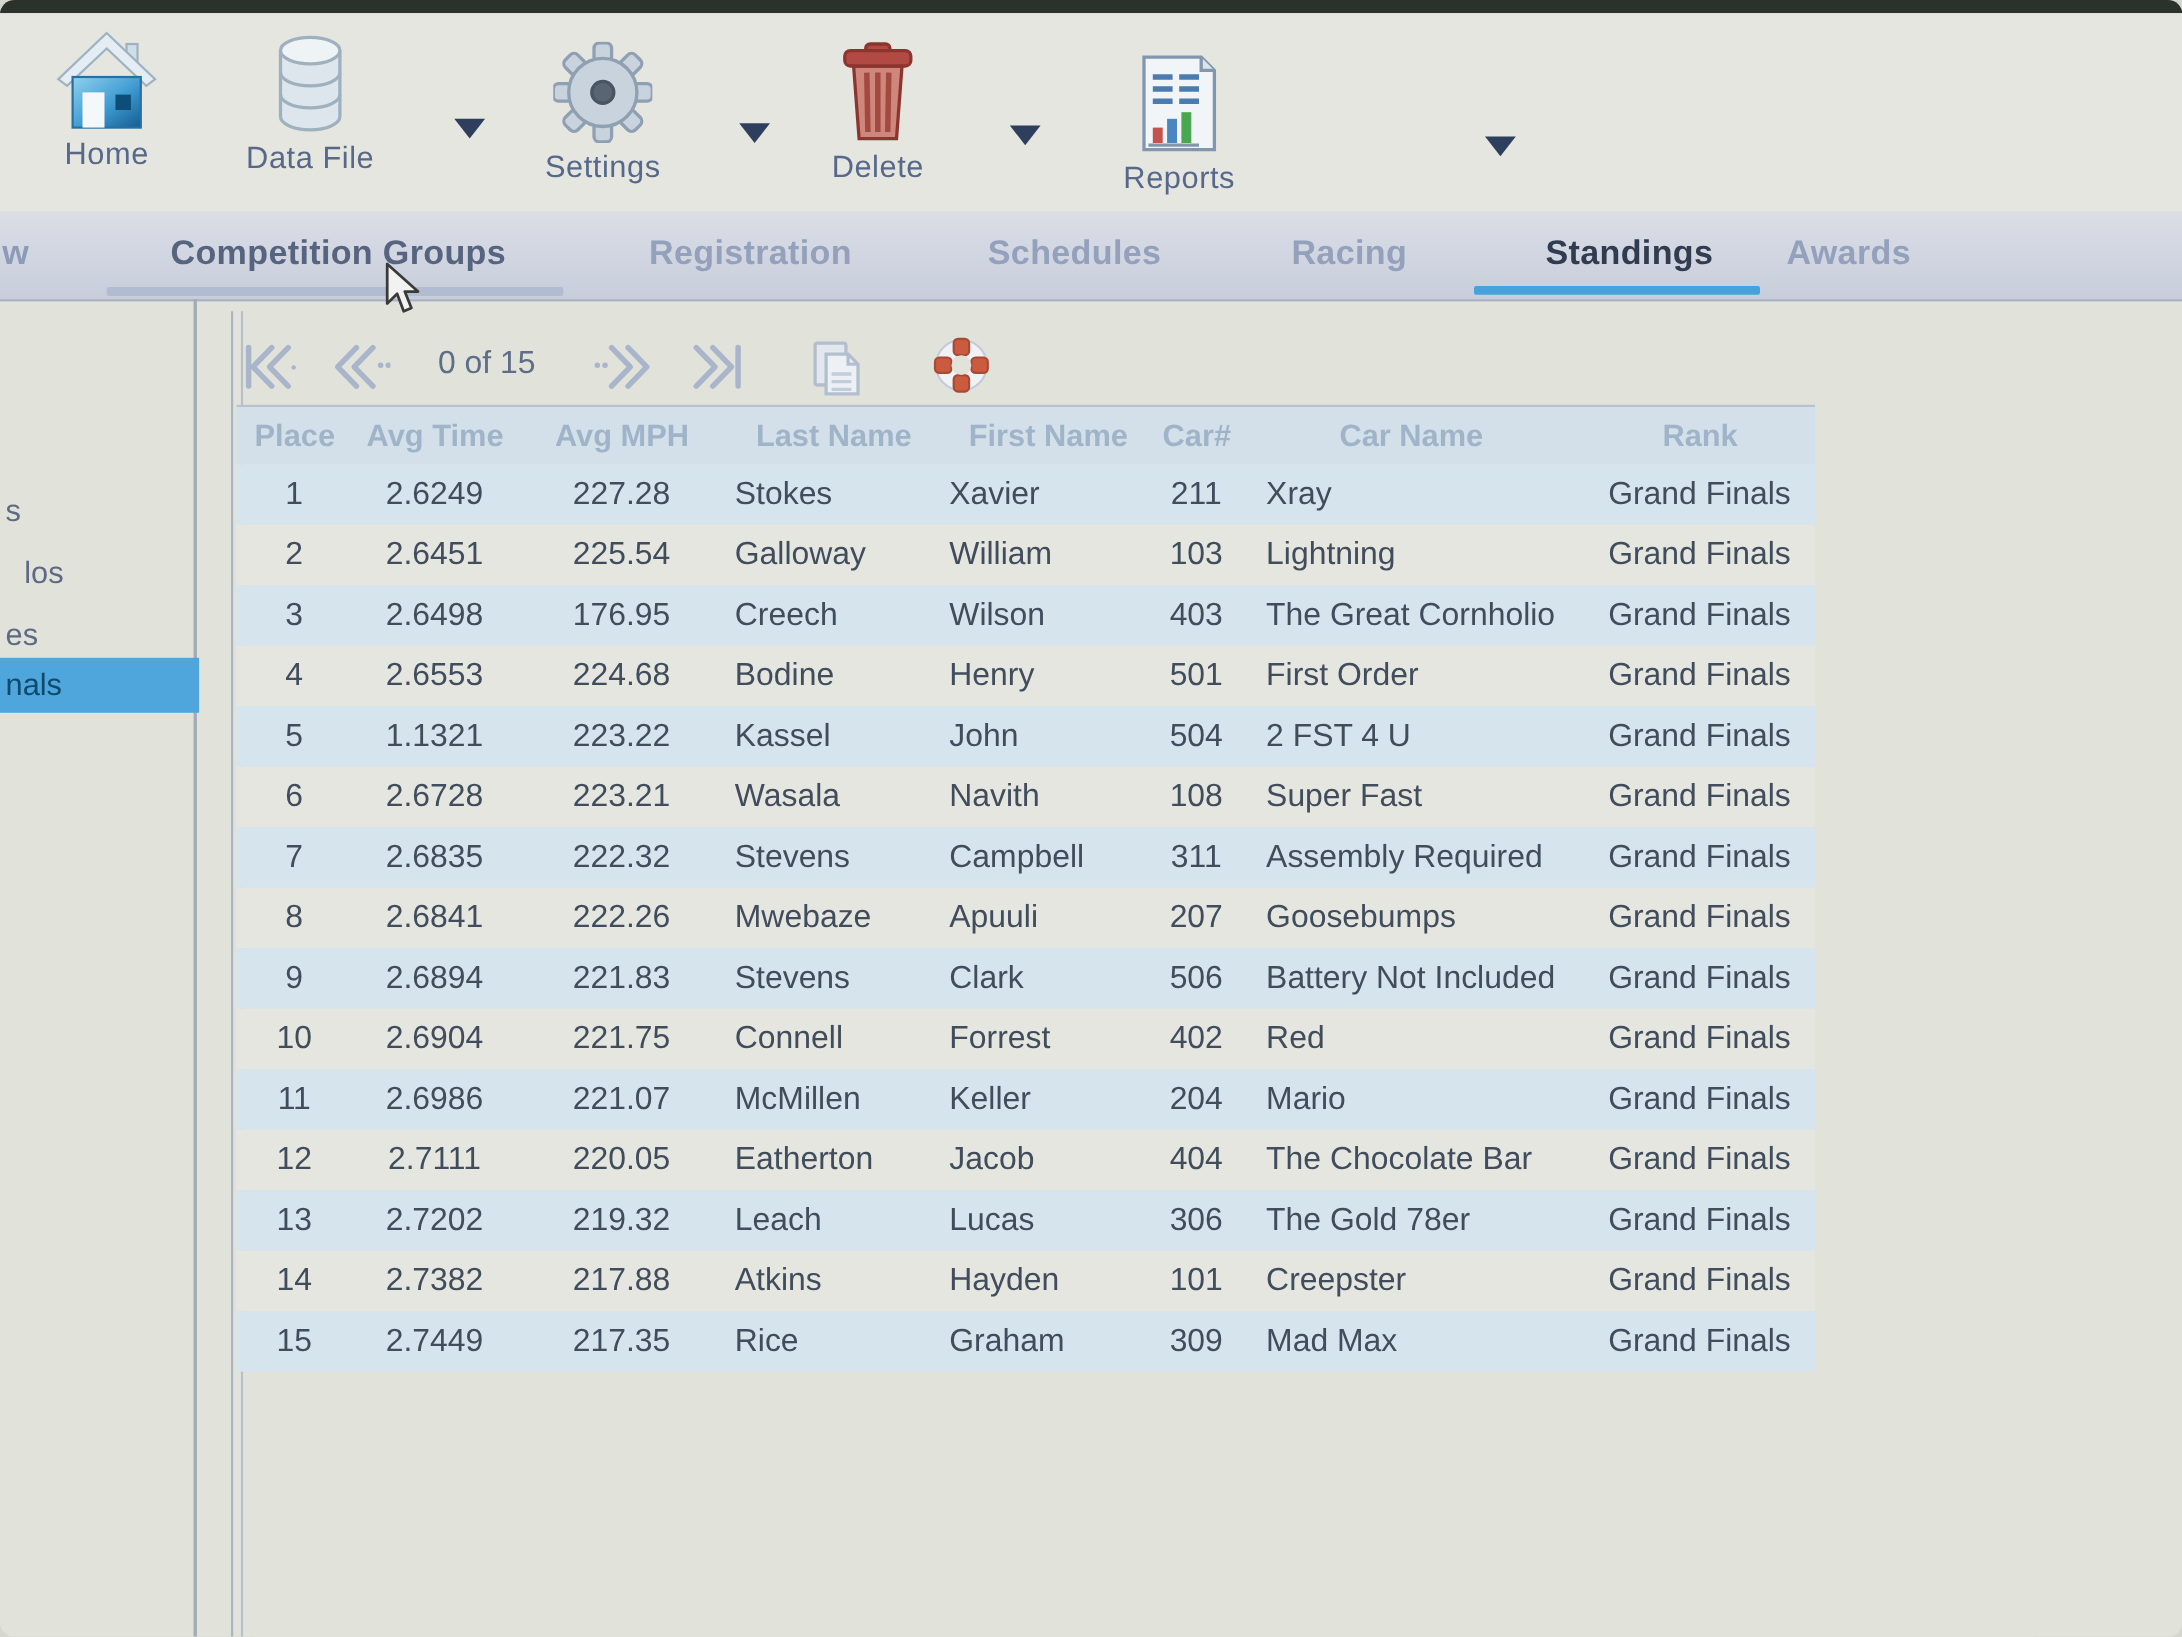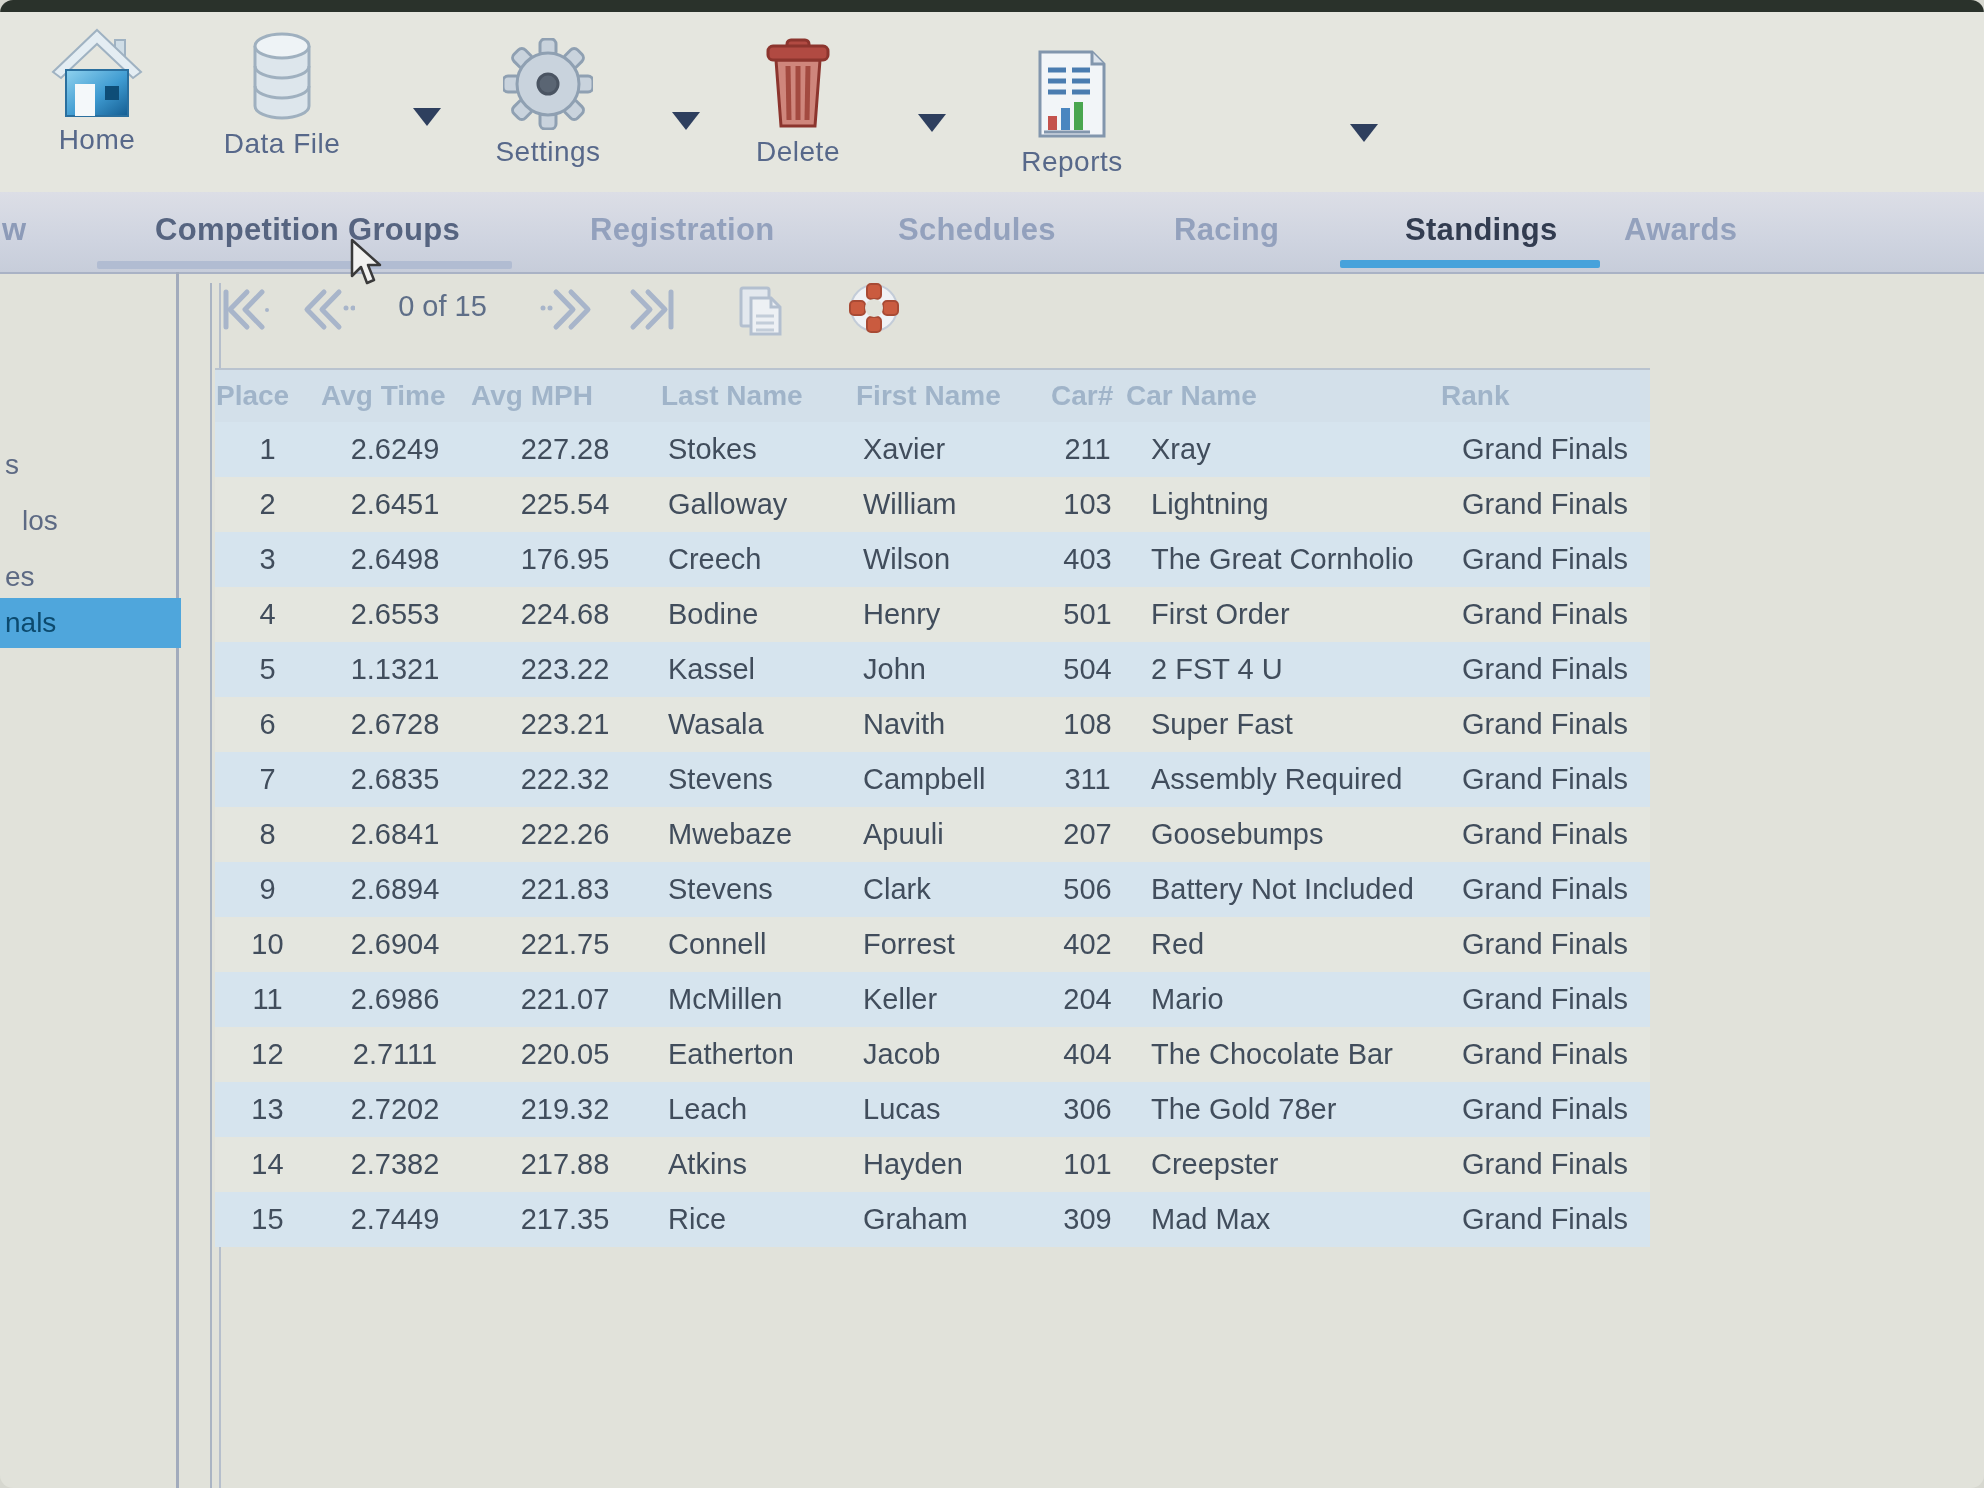--- a/index.html
+++ b/index.html
@@ -31,36 +31,36 @@
   .tab-underline.selected{left:1340px;top:68px;width:260px;background:#47a2db;}
   
   .sidebar-divider{position:absolute;left:176px;top:272px;bottom:0;width:3px;background:#a2abbc;}
   .table-edge{position:absolute;left:210px;top:283px;bottom:0;width:7px;
     border-left:2px solid #aab4c3;border-right:2px solid #b6bfcc;}
   
   .sb-item{position:absolute;left:0;width:174px;height:50px;line-height:50px;
     padding-left:5px;font-size:28px;color:#5d6a84;cursor:default;white-space:nowrap;}
   .sb-item.selected{background:#4fa6dc;color:#0c4a6e;width:176px;}
   
-  .recnav{position:absolute;left:0;top:280px;width:100%;height:60px;}
+  .recnav{position:absolute;left:0;top:304px;width:100%;height:60px;}
   .rn-btn{position:absolute;top:6px;cursor:default;}
   .rn-label{position:absolute;left:385px;top:10px;width:115px;text-align:center;
     font-size:29px;color:#5e6e88;}
   
   .table{position:absolute;left:215px;top:368px;width:1435px;border-top:2px solid #b9c3cf;}
   .t-row{display:grid;grid-template-columns:105px 150px 190px 195px 195px 75px 315px 210px;
     align-items:center;height:55px;font-size:29px;color:#414d5c;}
   .t-row.head{height:52px;background:#d3e0ea;color:#a0b4c9;font-weight:600;font-size:28px;}
   .t-row.odd{background:#d6e4ee;}
   .t-row.even{background:#e4e6df;}
   .t-cell{white-space:nowrap;overflow:hidden;}
   .c-center{text-align:center;}
   .c-left{text-align:left;padding-left:8px;}
   .c-carname{text-align:left;padding-left:26px;}
-  .t-row.head .t-cell{padding-left:1px;}
+  .t-row.head .t-cell{text-align:center;padding-left:1px;}
   
   .cursor{position:absolute;left:349px;top:238px;z-index:50;}
 </style>
 </head>
 <body>
 
 <div class="screen">
   <div class="top-strip"></div>
 
   <div class="toolbar" id="toolbar">

